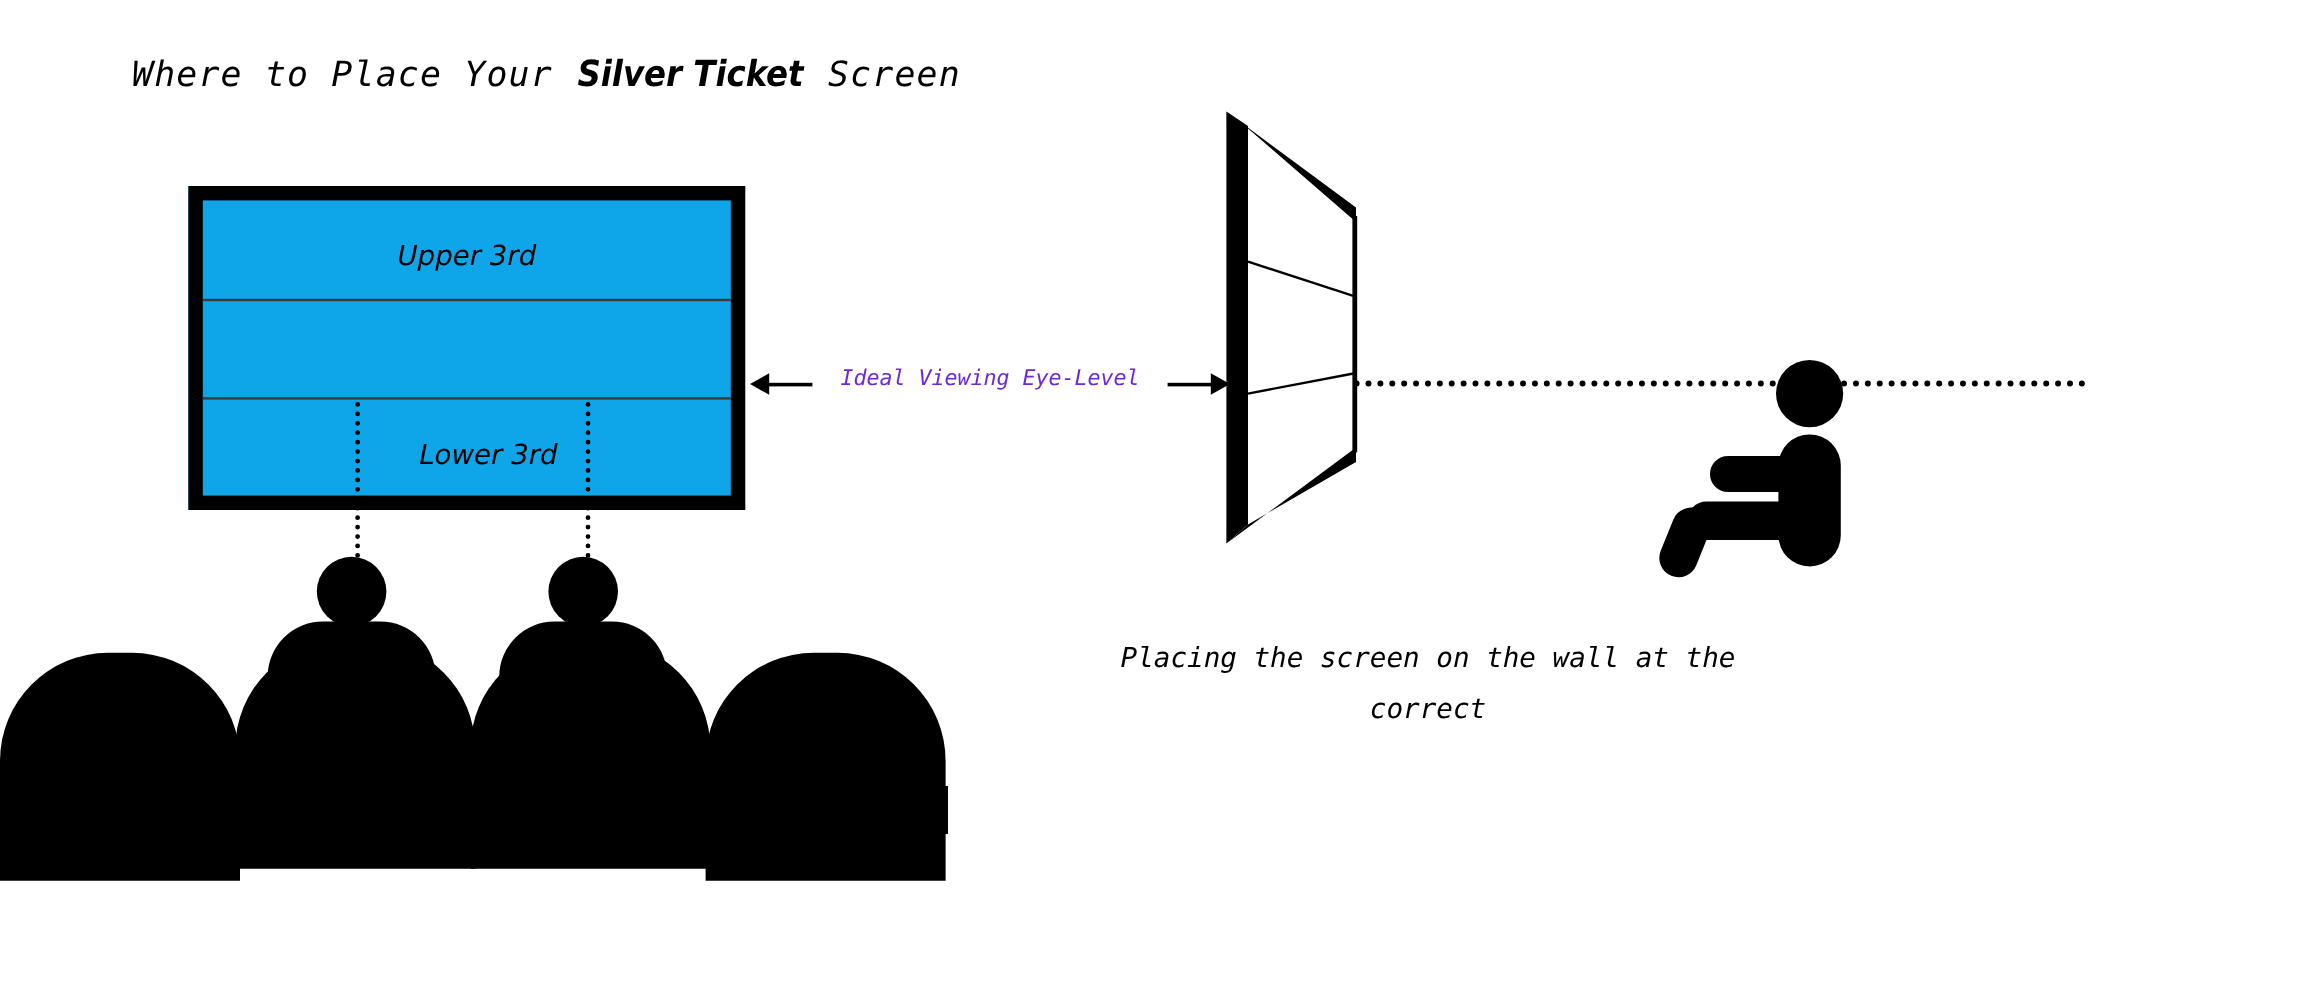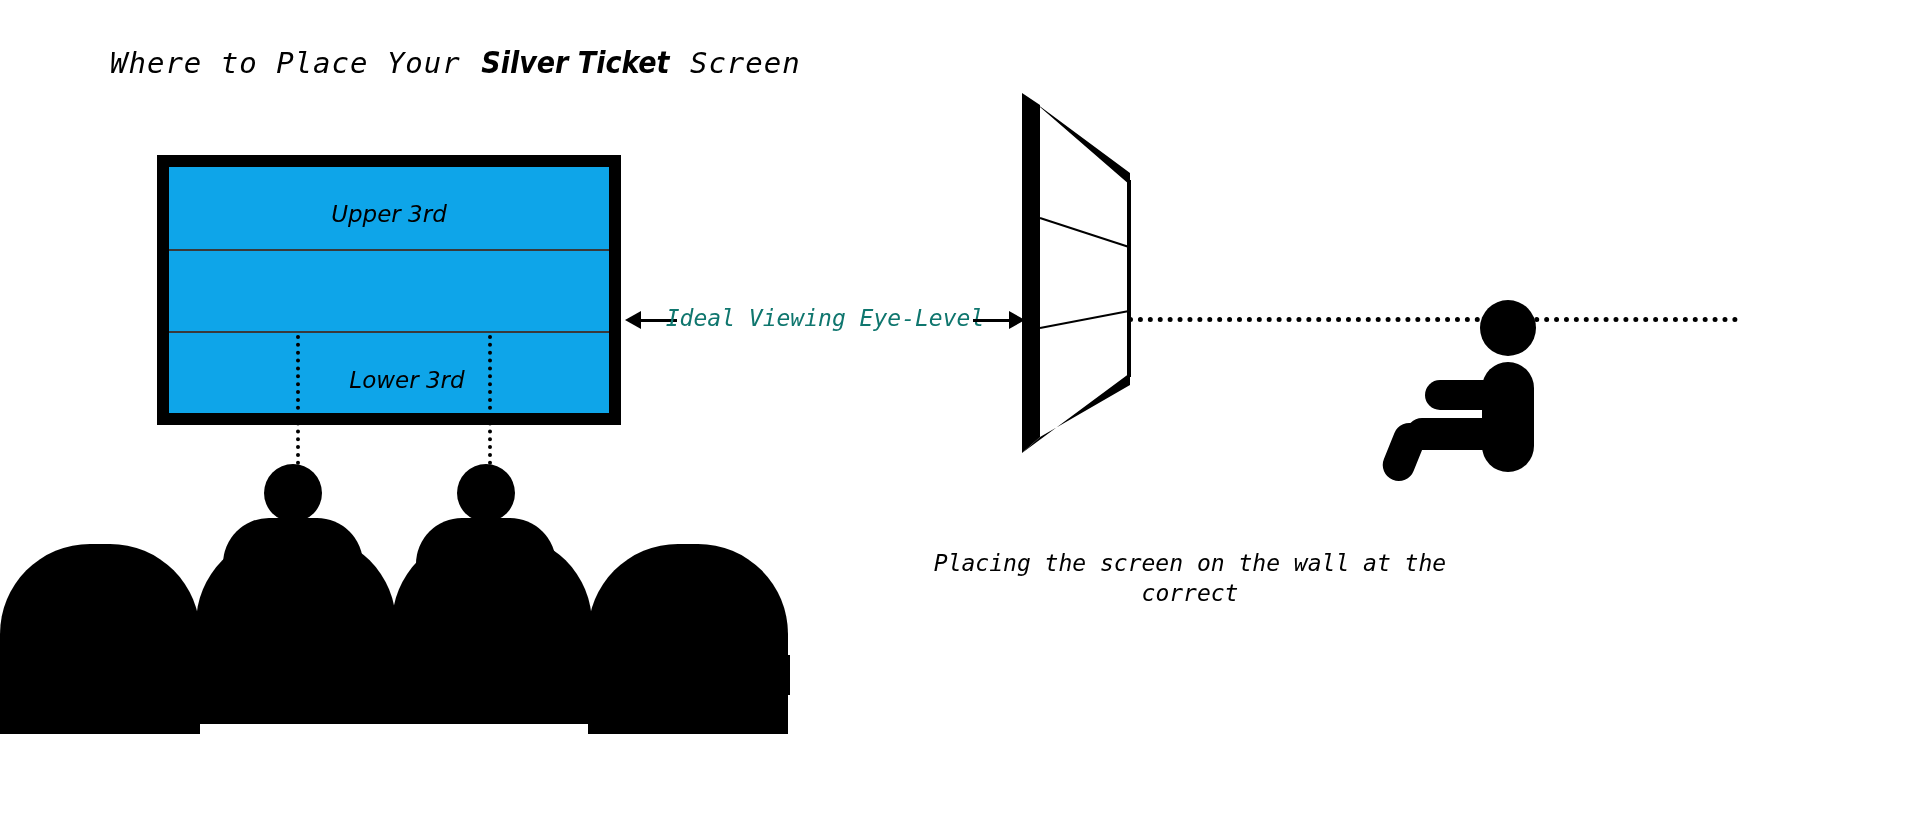--- a/index.html
+++ b/index.html
@@ -67,21 +67,21 @@
   #seat-4{left:588px;top:104px;}
   #seat-floor{position:absolute;left:0;top:215px;width:790px;height:40px;background:#000;}
 
   
   #eye-level{
     position:absolute;left:625px;top:305px;width:400px;height:32px;
   }
   #eye-level-text{
     position:absolute;left:40px;top:0px;width:320px;text-align:center;
     font-family:"DejaVu Sans Mono", monospace;font-style:italic;
-    font-size:23px;color:#0f766e;white-space:nowrap;
+    font-size:18px;color:#6d28d9;white-space:nowrap;
   }
   .arrow-line{position:absolute;top:14px;height:0;border-top:3px solid #000;}
   #arrow-line-left{left:14px;width:38px;}
   #arrow-line-right{left:348px;width:38px;}
   .arrow-head{position:absolute;top:6px;width:0;height:0;}
   #arrow-head-left{left:0px;border-top:9px solid transparent;border-bottom:9px solid transparent;border-right:16px solid #000;}
   #arrow-head-right{left:384px;border-top:9px solid transparent;border-bottom:9px solid transparent;border-left:16px solid #000;}
 
   
   #screen-wall{position:absolute;left:1010px;top:85px;width:150px;height:390px;}
@@ -95,23 +95,23 @@
   
   #viewer{position:absolute;left:1370px;top:290px;width:180px;height:200px;}
   #viewer-head{position:absolute;left:110px;top:10px;width:56px;height:56px;border-radius:50%;background:#000;}
   #viewer-torso{position:absolute;left:112px;top:72px;width:52px;height:110px;border-radius:26px;background:#000;}
   #viewer-arm{position:absolute;left:55px;top:90px;width:80px;height:30px;border-radius:15px;background:#000;}
   #viewer-thigh{position:absolute;left:36px;top:128px;width:105px;height:32px;border-radius:16px;background:#000;}
   #viewer-shin{position:absolute;left:18px;top:132px;width:32px;height:60px;border-radius:16px;background:#000;transform:rotate(22deg);}
 
   
   #caption{
-    position:absolute;left:880px;top:548px;width:620px;text-align:center;
+    position:absolute;left:880px;top:528px;width:620px;text-align:center;
     font-family:"DejaVu Sans Mono", monospace;font-style:italic;
-    font-size:23px;line-height:30px;color:#000;
+    font-size:23px;line-height:42px;color:#000;
   }
 </style>
 </head>
 <body>
 
 <div class="stage">
 
   <div id="title"><span>Where to Place Your </span><span class="brand">Silver Ticket</span><span> Screen</span></div>
 
   <div id="screen-front">

